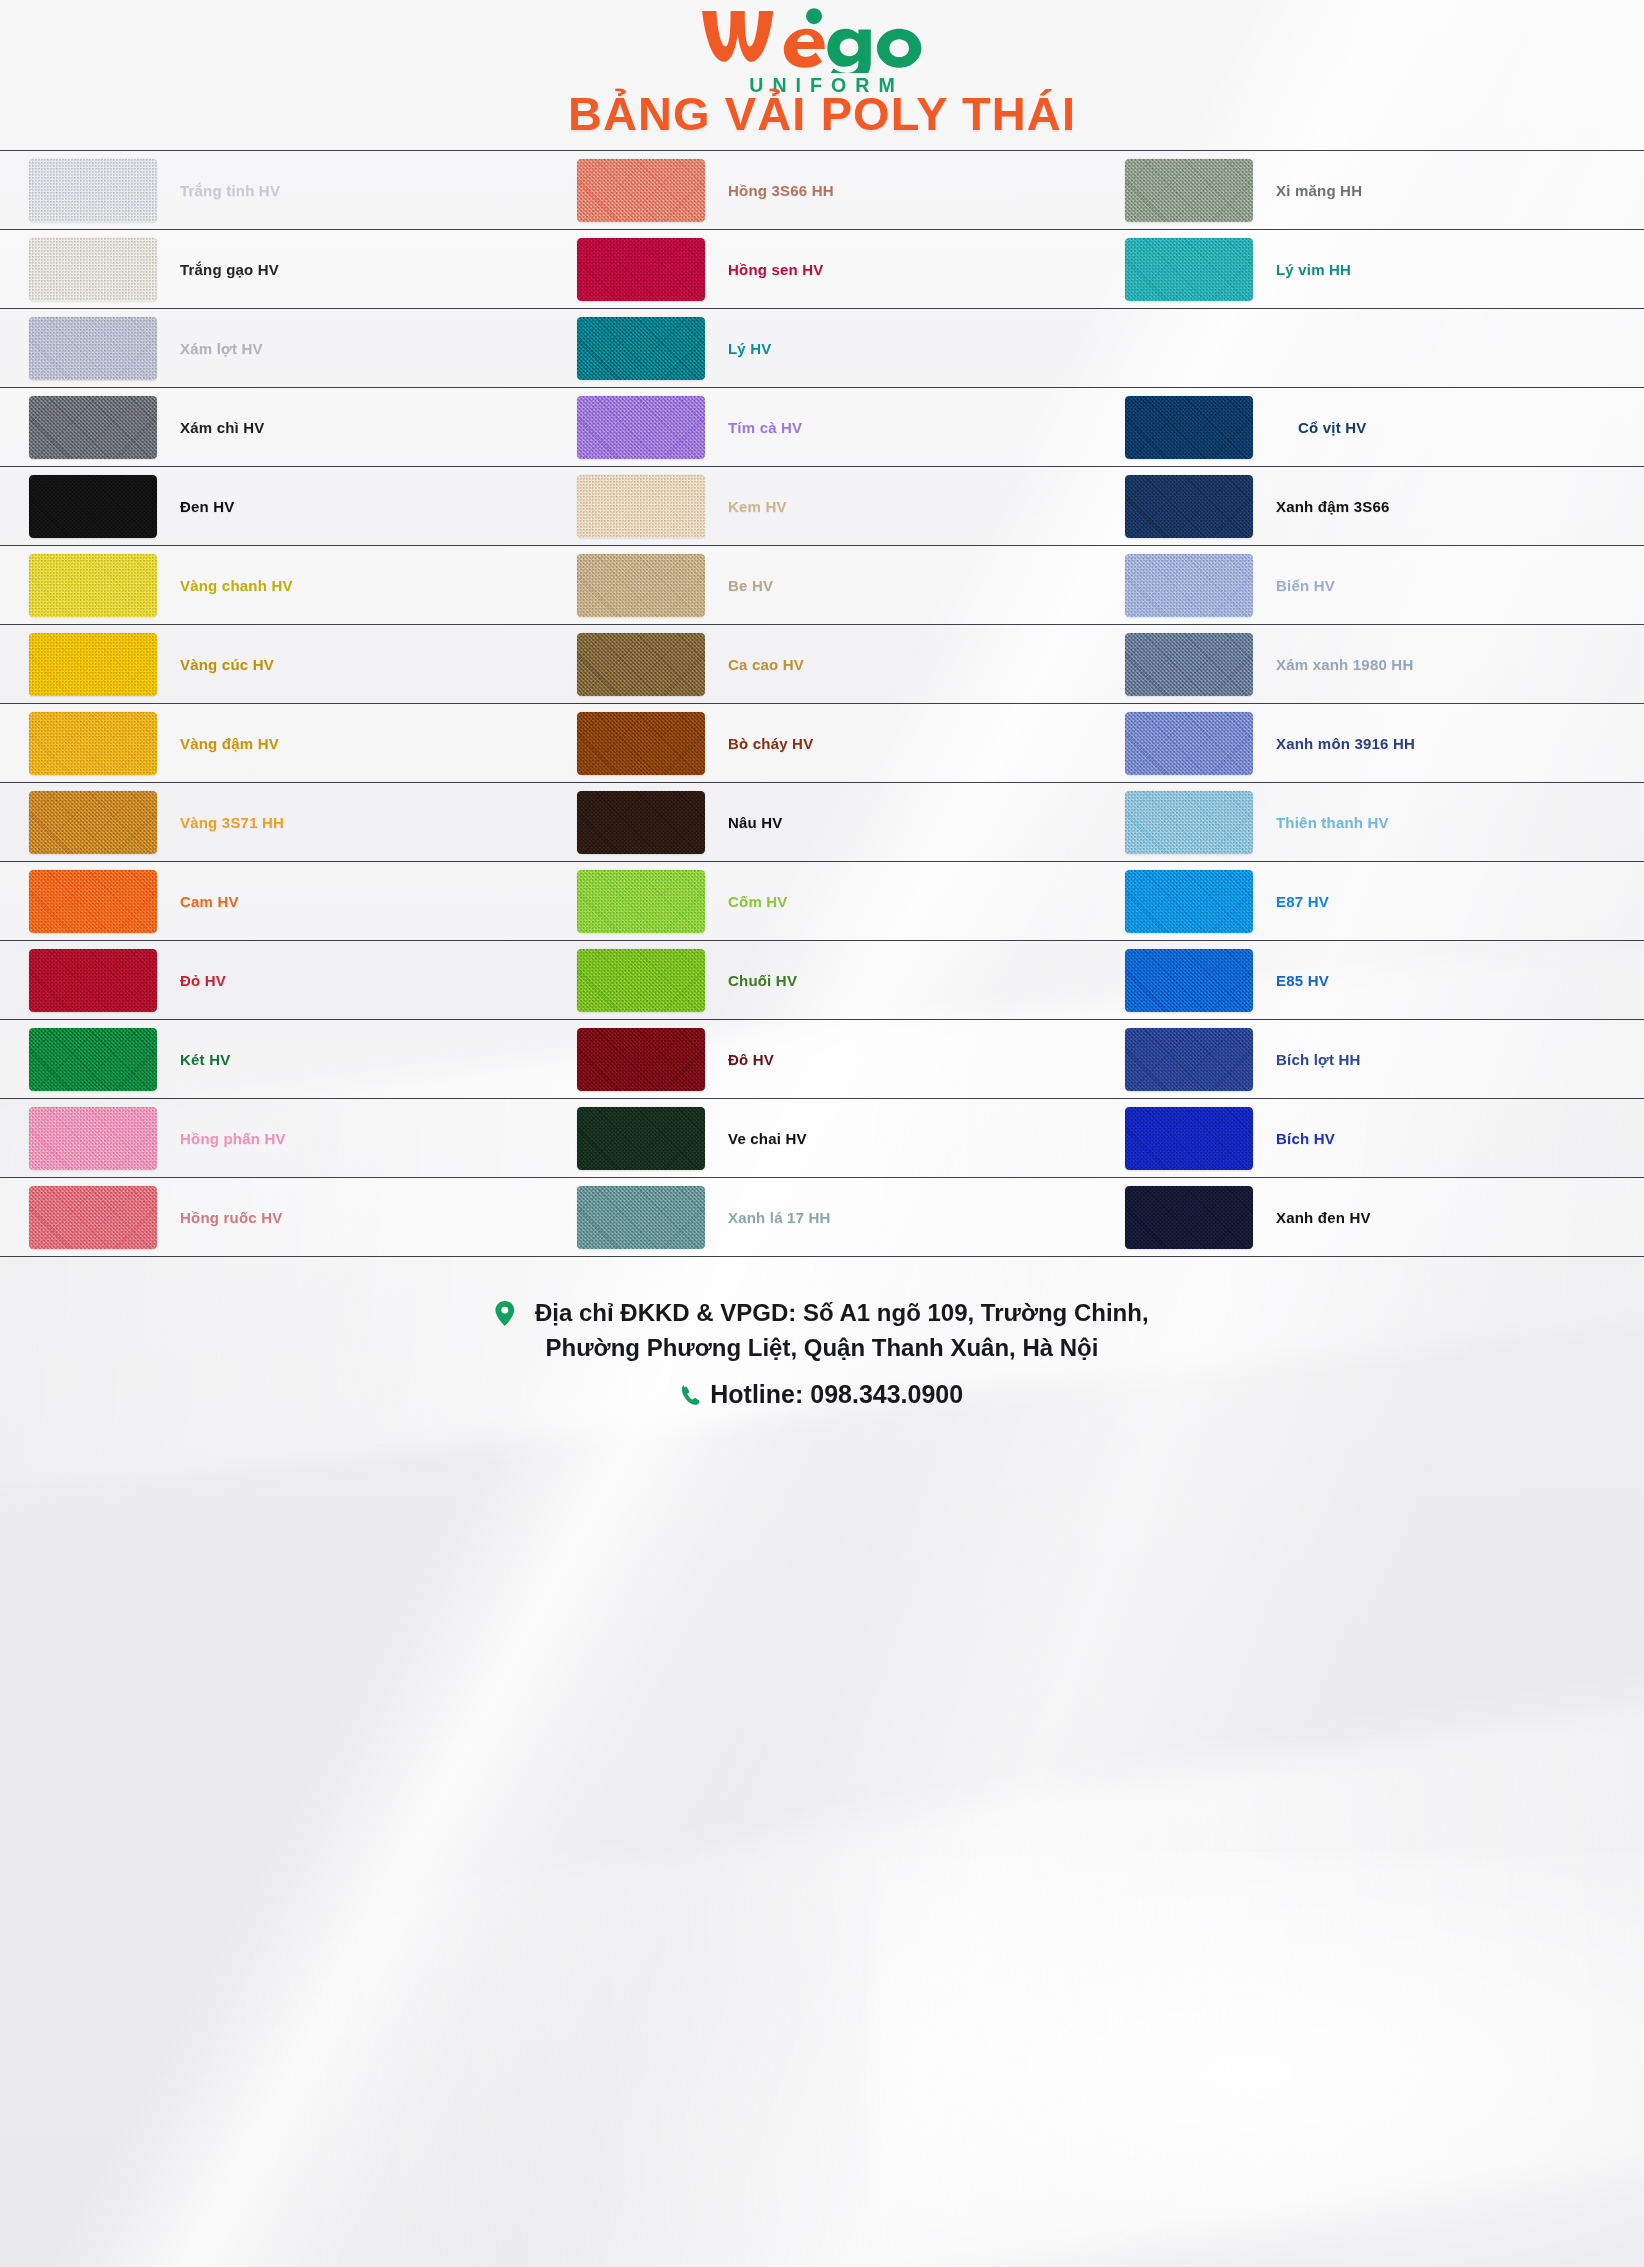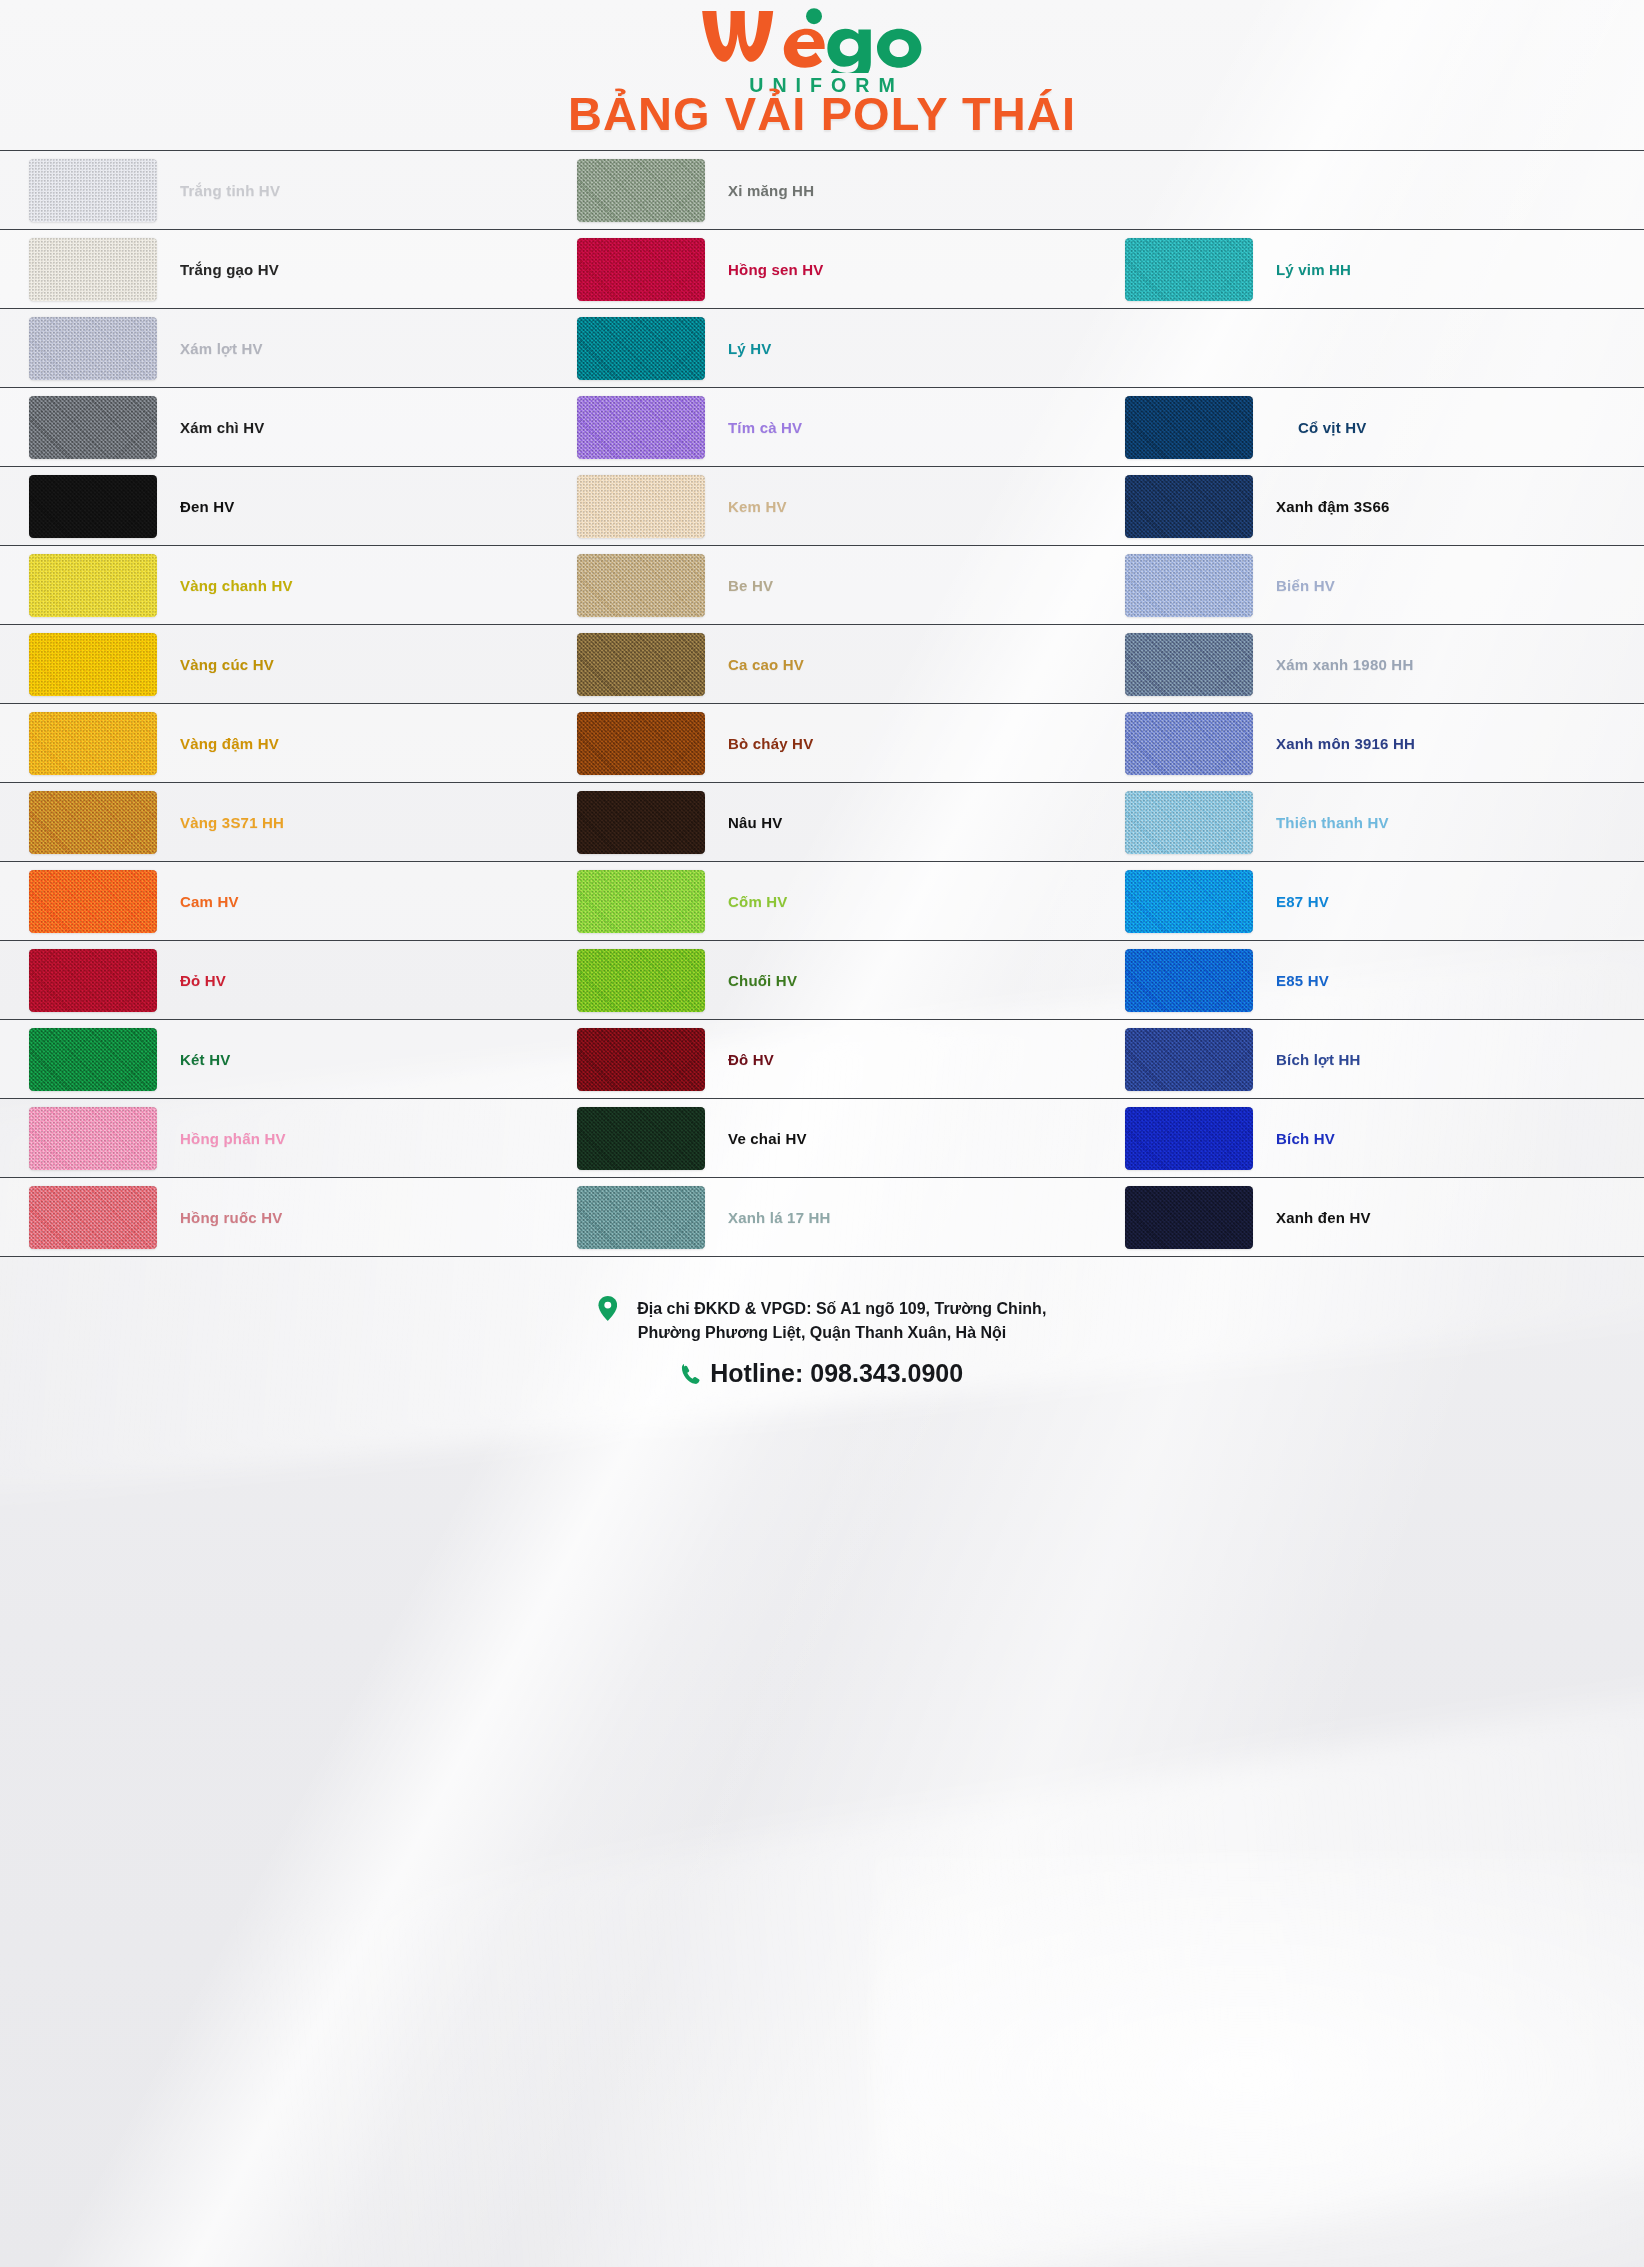--- a/index.html
+++ b/index.html
@@ -133,21 +133,21 @@
 
   
   footer.contact {
     position: relative;
     z-index: 3;
     padding-top: 39px;
     text-align: center;
     color: #16181c;
   }
   .addr-line {
-    font-size: 16px;
+    font-size: 24px;
     font-weight: 600;
     line-height: 1.44;
     display: flex;
     align-items: center;
     justify-content: center;
     gap: 20px;
   }
   .addr-line.second { padding-left: 0; }
   .hot-line {
     margin-top: 15px;
@@ -196,20 +196,24 @@
       <div class="logo-sub">UNIFORM</div>
     </div>
     <h1 class="sheet-title">BẢNG VẢI POLY THÁI</h1>
   </header>
 
   <main class="swatch-table">
       <div class="srow">
         <div class="scell">
           <div class="chip" style="background: rgb(231, 232, 238);"></div>
           <div class="chip-label" style="color: rgb(201, 202, 207);">Trắng tinh HV</div>
+        </div>
+        <div class="scell">
+          <div class="chip" style="background: rgb(237, 136, 115);"></div>
+          <div class="chip-label" style="color: rgb(181, 114, 95);">Hồng 3S66 HH</div>
         </div>
         <div class="scell">
           <div class="chip" style="background: rgb(147, 164, 144);"></div>
           <div class="chip-label" style="color: rgb(111, 115, 112);">Xi măng HH</div>
         </div>
       </div>
       <div class="srow">
         <div class="scell">
           <div class="chip" style="background: rgb(237, 234, 226);"></div>
           <div class="chip-label" style="color: rgb(38, 38, 38);">Trắng gạo HV</div>

